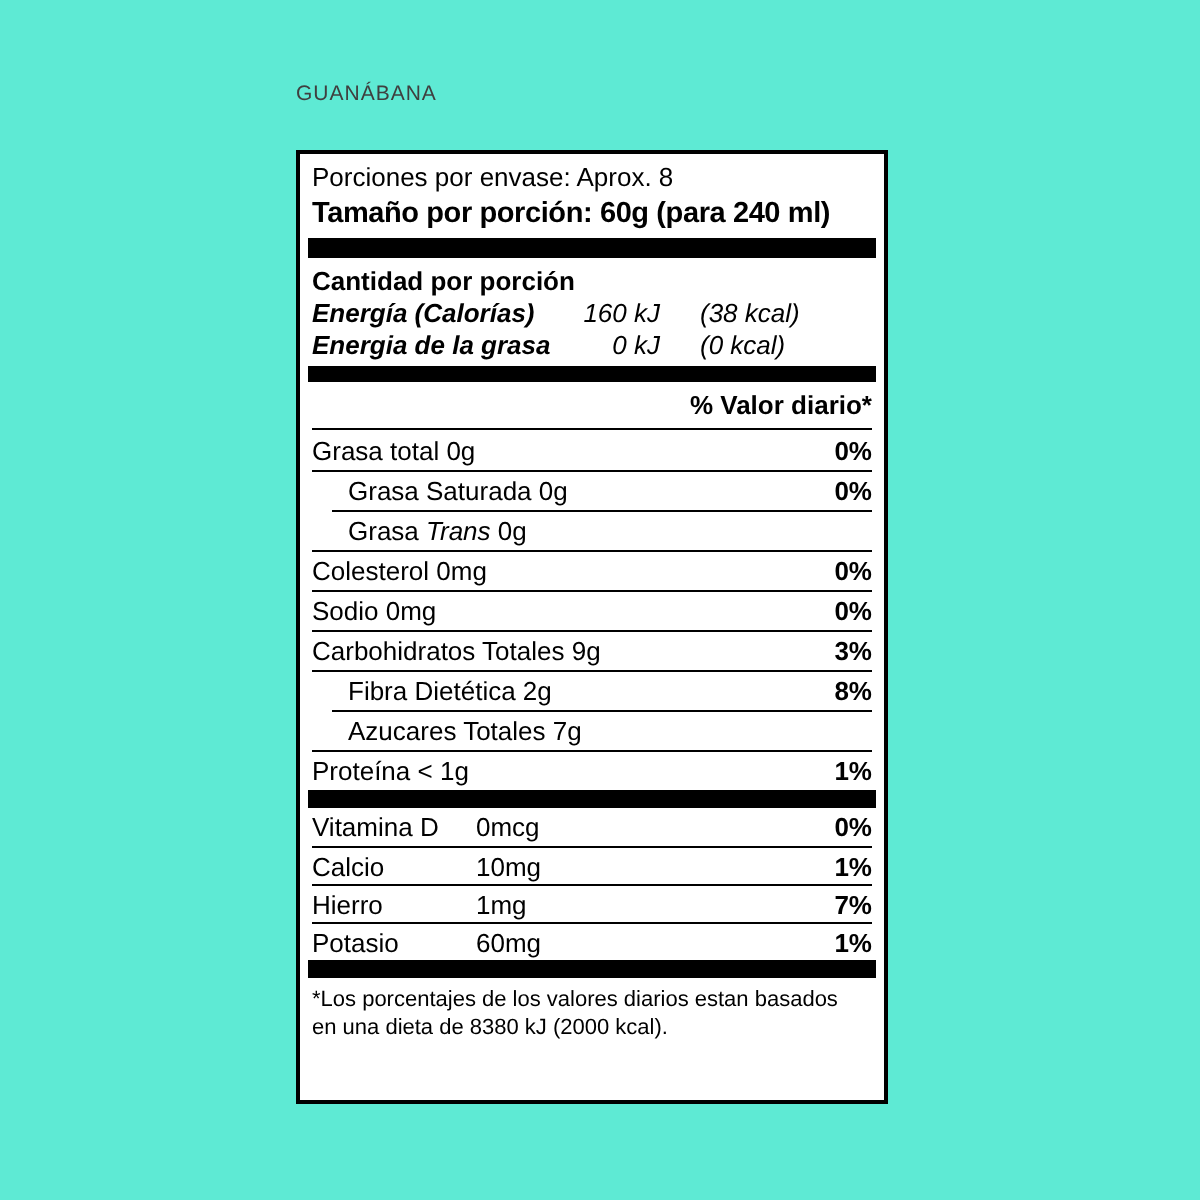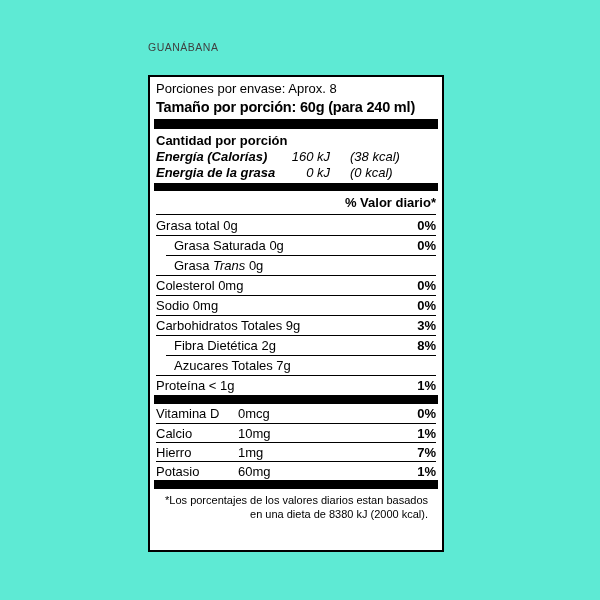--- a/index.html
+++ b/index.html
@@ -56,21 +56,21 @@
   .nrow .ndv { font-weight: bold; }
   .nrow.iline { border-top: none; background: linear-gradient(#000,#000) 10px 0 / calc(100% - 10px) 1px no-repeat; }
   .it { font-style: italic; }
 
   .vrow { display: flex; align-items: center; height: 19px; }
   .vrow + .vrow { border-top: 1px solid #000; }
   .vrow .vlbl { width: 82px; }
   .vrow .vamt { flex: 1; }
   .vrow .vdv { font-weight: bold; }
 
-  .footnote { font-size: 11px; line-height: 14px; padding-top: 4px; width: 272px; text-align: right; }
+  .footnote { font-size: 11px; line-height: 14px; padding-top: 4px; width: 272px; }
 </style>
 </head>
 <body>
 
 <div class="stage">
 
   <div class="product-name">GUANÁBANA</div>
 
   <div class="panel">
 

